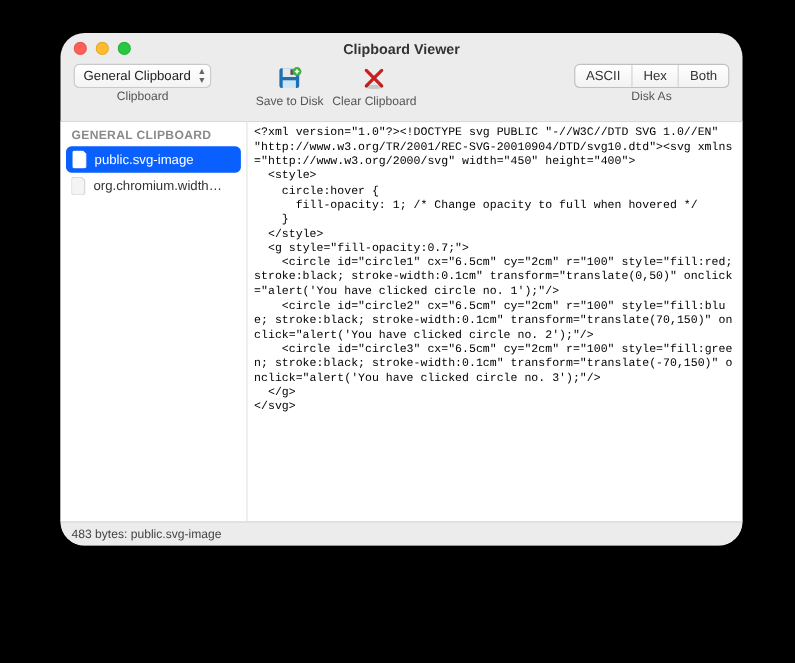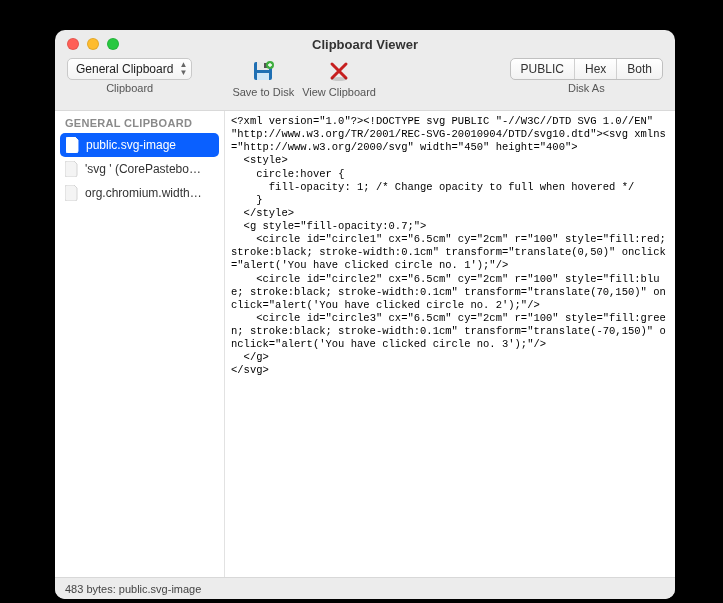--- a/index.html
+++ b/index.html
@@ -5,23 +5,23 @@
   * { box-sizing: border-box; margin: 0; padding: 0; }
   body {
     background: #000;
     font-family: -apple-system, "Helvetica Neue", Arial, sans-serif;
     width: 723px; height: 603px;
     overflow: hidden;
   }
   .window {
     position: absolute;
     left: 55px; top: 30px;
-    width: 620px; height: 569px;
+    width: 620px; height: 466px;
     background: #ececec;
-    border-radius: 10px;
+    border-radius: 22px;
     box-shadow: 0 20px 40px rgba(0,0,0,0.5), 0 0 0 1px rgba(0,0,0,0.15);
     display: flex;
     flex-direction: column;
     overflow: hidden;
   }
   .titlebar {
     height: 28px;
     display: flex;
     align-items: center;
     position: relative;
@@ -199,52 +199,46 @@
       <div class="label">Save to Disk</div>
     </div>
 
     <div class="toolbar-item">
       <div class="icon-btn">
         <svg width="24" height="24" viewBox="0 0 24 24">
           <path d="M5 5 L19 19 M19 5 L5 19" stroke="#c72020" stroke-width="3" stroke-linecap="round"></path>
           <ellipse cx="12" cy="20" rx="8" ry="2" fill="rgba(0,0,0,0.15)"></ellipse>
         </svg>
       </div>
-      <div class="label">View Clipboard</div>
+      <div class="label">Clear Clipboard</div>
     </div>
 
     <div class="spacer"></div>
 
     <div class="toolbar-item">
       <div class="seg">
-        <div>PUBLIC</div>
+        <div>ASCII</div>
         <div>Hex</div>
         <div>Both</div>
       </div>
       <div class="label">Disk As</div>
     </div>
   </div>
 
   <div class="content">
     <div class="sidebar">
       <div class="sidebar-header">GENERAL CLIPBOARD</div>
 
       <div class="sidebar-item selected">
         <svg class="file-icon" viewBox="0 0 14 16">
           <path d="M2 0 h7 l3 3 v11 a2 2 0 0 1 -2 2 H2 a2 2 0 0 1 -2 -2 V2 a2 2 0 0 1 2 -2 z" fill="#ffffff" stroke="rgba(255,255,255,0.9)"></path>
         </svg>
         <span>public.svg-image</span>
       </div>
 
-      <div class="sidebar-item">
-        <svg class="file-icon" viewBox="0 0 14 16">
-          <path d="M2 0 h7 l3 3 v11 a2 2 0 0 1 -2 2 H2 a2 2 0 0 1 -2 -2 V2 a2 2 0 0 1 2 -2 z" fill="#f4f4f4" stroke="#d4d4d4"></path>
-        </svg>
-        <span>'svg ' (CorePastebo…</span>
-      </div>
 
       <div class="sidebar-item">
         <svg class="file-icon" viewBox="0 0 14 16">
           <path d="M2 0 h7 l3 3 v11 a2 2 0 0 1 -2 2 H2 a2 2 0 0 1 -2 -2 V2 a2 2 0 0 1 2 -2 z" fill="#f4f4f4" stroke="#d4d4d4"></path>
         </svg>
         <span>org.chromium.width…</span>
       </div>
     </div>
 
     <div class="main">&lt;?xml version="1.0"?&gt;&lt;!DOCTYPE svg PUBLIC "-//W3C//DTD SVG 1.0//EN" "http://www.w3.org/TR/2001/REC-SVG-20010904/DTD/svg10.dtd"&gt;&lt;svg xmlns="http://www.w3.org/2000/svg" width="450" height="400"&gt;

